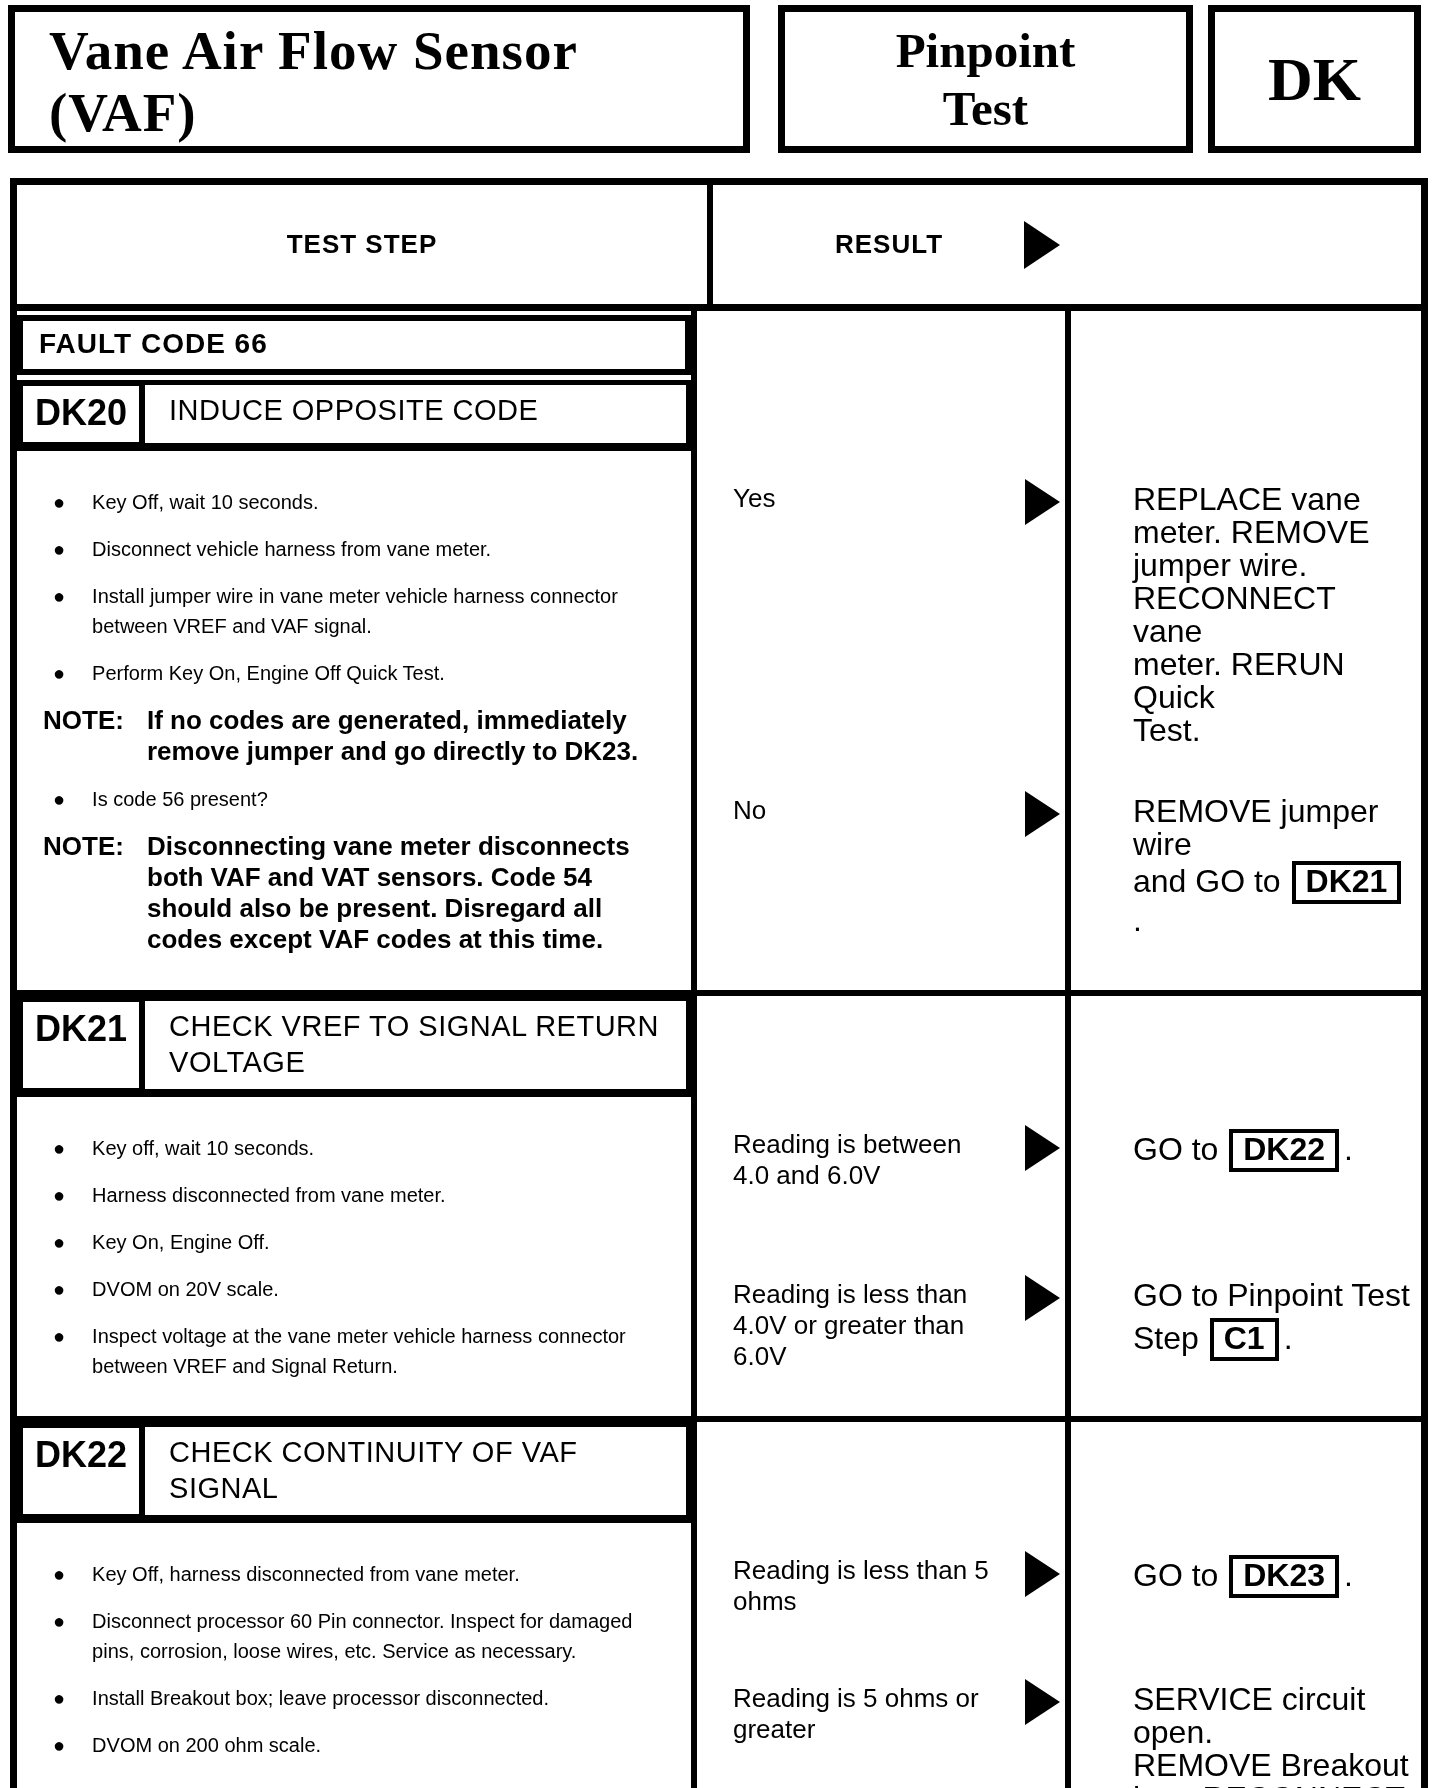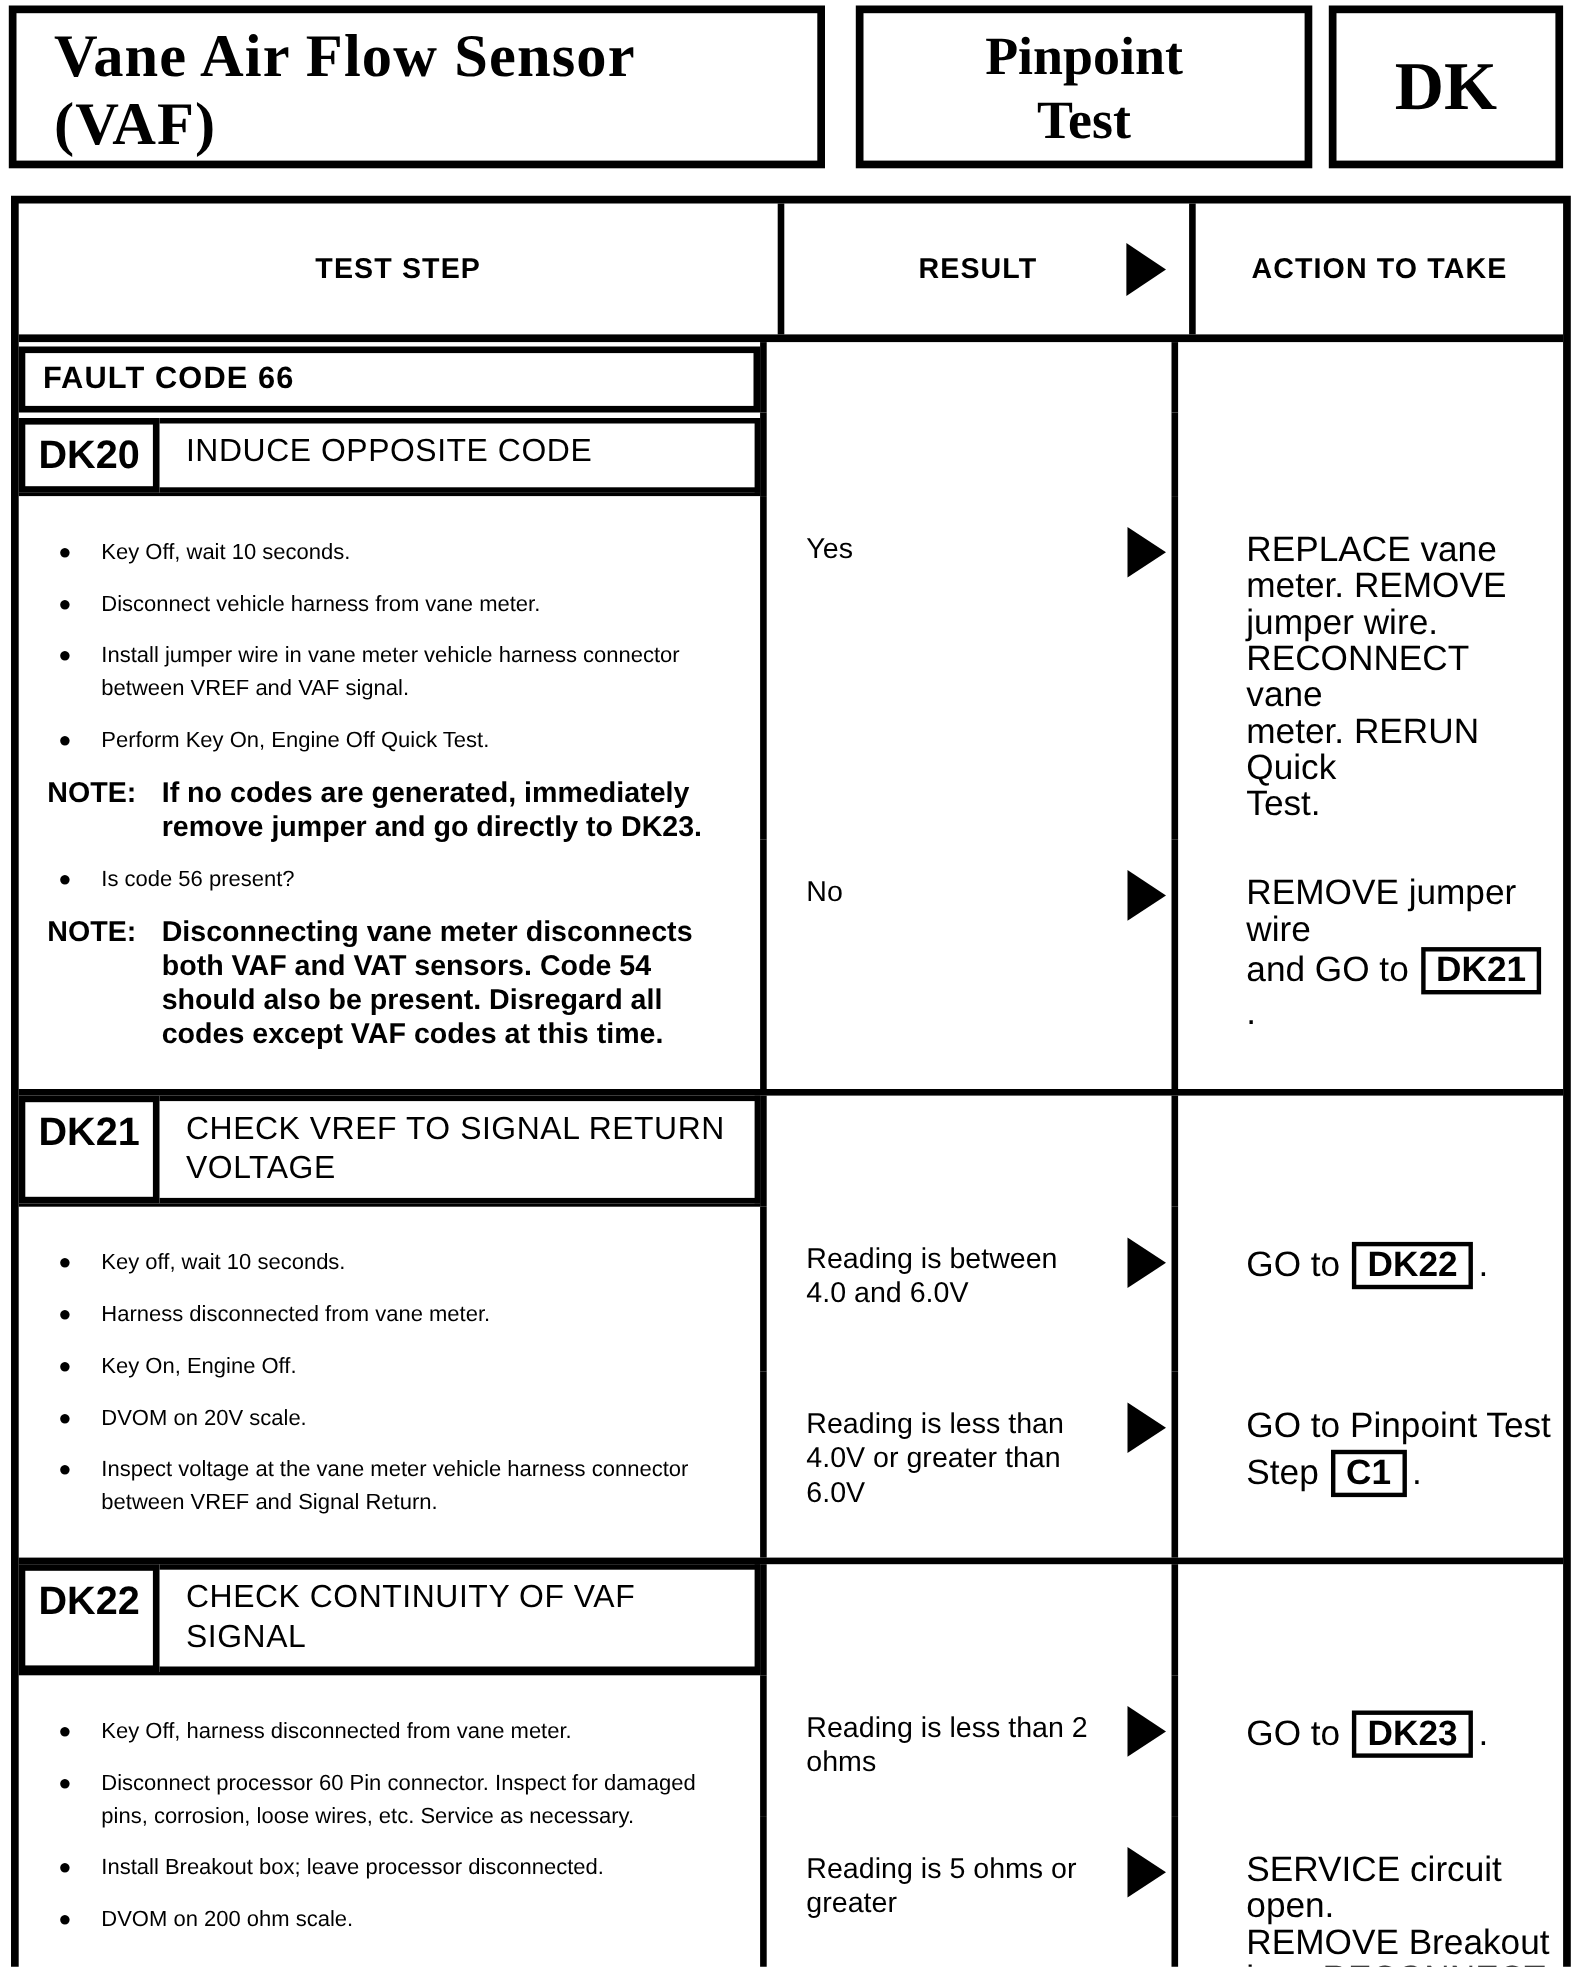--- a/index.html
+++ b/index.html
@@ -90,23 +90,20 @@
   <div class="ptable">
 
     <div class="grid3 thead">
       <div class="hcell">
         <span>TEST STEP</span>
       </div>
       <div class="hcell vl">
         <span>RESULT</span>
         <span class="arr"></span>
       </div>
-      <div class="hcell vl">
-        <span>ACTION TO TAKE</span>
-      </div>
     </div>
 
     <div class="grid3 fault-row">
       <div class="fcell1">
         <div class="fault-banner">FAULT CODE 66</div>
       </div>
       <div class="vl"></div>
       <div class="vl"></div>
     </div>
 
@@ -271,21 +268,21 @@
           <span class="btext">Install Breakout box; leave processor disconnected.</span>
         </div>
         <div class="bullet">
           <span class="blt">●</span>
           <span class="btext">DVOM on 200 ohm scale.</span>
         </div>
 
       </div>
 
       <div class="rcell vl row1">
-        <span class="ln">Reading is less than 2</span>
+        <span class="ln">Reading is less than 5</span>
         <span class="ln">ohms</span>
         <span class="arr"></span>
       </div>
       <div class="acell vl row1">
         <span class="ln">
           <span>GO to </span><span class="ref">DK23</span><span>.</span>
         </span>
       </div>
 
       <div class="rcell vl row2">

